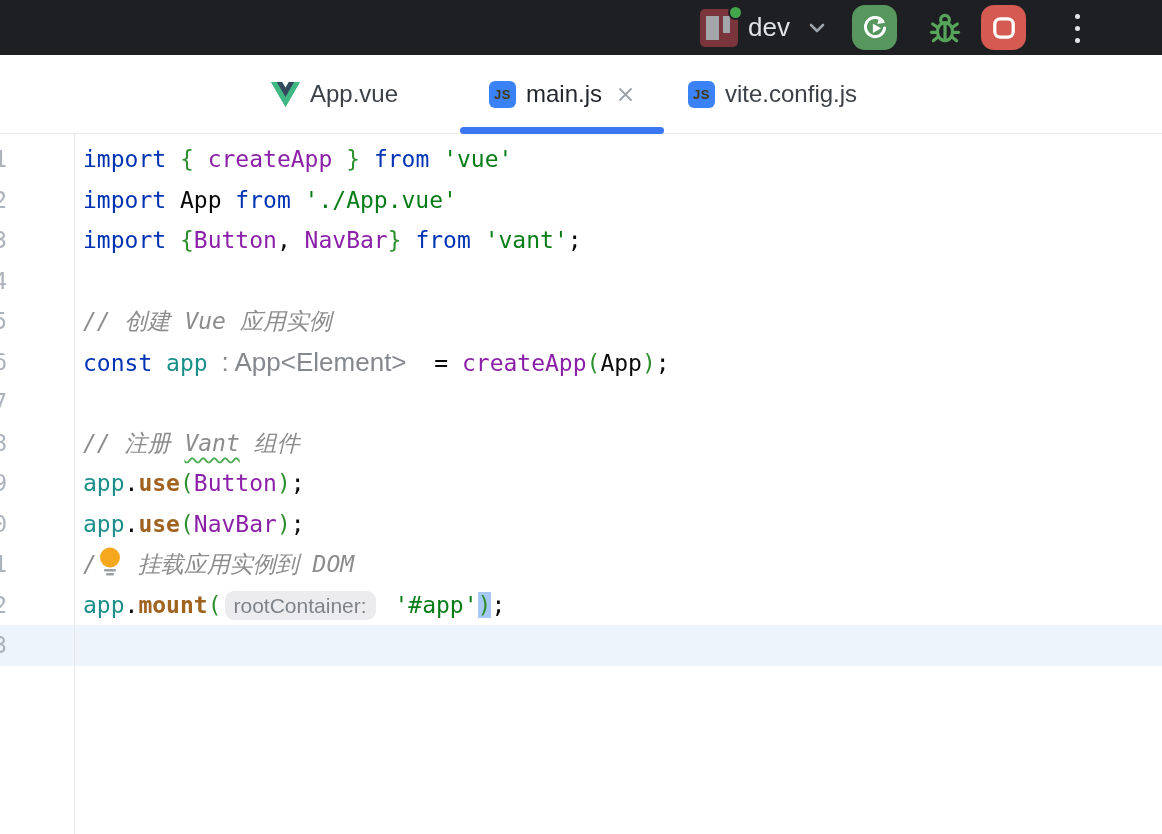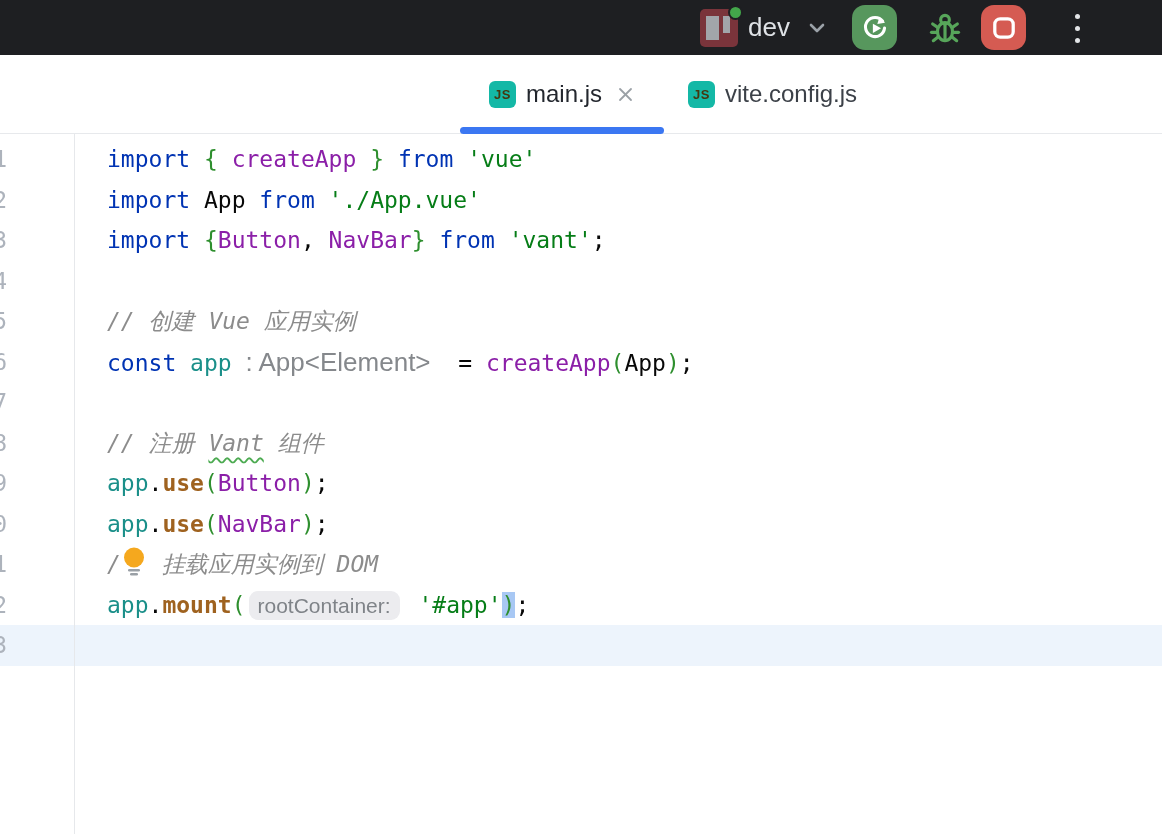--- a/index.html
+++ b/index.html
@@ -31,34 +31,34 @@
   .tabbar { position:absolute; left:0; top:55px; width:1162px; height:79px; background:#fff;
             border-bottom:1px solid #e7e9ec; }
   .tab { position:absolute; top:0; height:78px; display:flex; align-items:center; gap:10px;
          font-size:24px; color:#3c4148; white-space:nowrap; }
   .tab.t0 { left:8px; }
   .tab.t1 { left:271px; }
   .tab.t2 { left:462px; width:200px; justify-content:center; color:#23272e; }
   .tab.t3 { left:672px; padding-left:16px; }
   .tab.active::after { content:""; position:absolute; left:-2px; right:-2px; bottom:-1px; height:7px;
                        background:var(--c-accent); border-radius:3.5px; }
-  .jsicon { width:27px; height:27px; border-radius:6px; background:#14b8a6; color:#45370f;
+  .jsicon { width:27px; height:27px; border-radius:6px; background:#3b82f6; color:#45370f;
             font-size:13px; font-weight:bold; display:flex; align-items:center; justify-content:center;
             letter-spacing:.5px; }
   .closex { margin-left:4px; display:flex; align-items:center; }
 
   
   .editor { position:absolute; left:0; top:134px; width:1162px; height:700px; background:#fff;
             font-family:"DejaVu Sans Mono", monospace; font-size:23px; }
   .active-band { position:absolute; left:0; width:1162px; height:41px; background:var(--c-line_bg); }
   .gutter-sep { position:absolute; left:74px; top:0; bottom:0; width:1px; background:var(--c-sep); }
   .gutter { position:absolute; left:-23px; top:5px; width:30px; text-align:right; }
   .gutter .ln { height:40.5px; line-height:40.5px; color:var(--c-num); font-size:23px; }
   .code { position:absolute; left:75px; top:5px; right:0; }
-  .crow { height:40.5px; line-height:40.5px; padding-left:8px; white-space:pre; color:var(--c-txt);margin-left:24px; }
+  .crow { height:40.5px; line-height:40.5px; padding-left:8px; white-space:pre; color:var(--c-txt); }
 
   .tk-kw  { color:var(--c-kw); }
   .tk-id  { color:var(--c-id); }
   .tk-str { color:var(--c-str); }
   .tk-br  { color:var(--c-br); }
   .tk-txt { color:var(--c-txt); }
   .tk-var { color:var(--c-var); }
   .tk-fn  { color:var(--c-fn);font-weight:bold; }
   .tk-cm  { color:var(--c-cm); font-style:italic; }
   .tk-sq  { color:var(--c-cm); font-style:italic; text-decoration:underline wavy var(--c-sq);
@@ -116,20 +116,28 @@
       </svg>
     </div>
     <div class="kebab">
         <i></i>
         <i></i>
         <i></i>
       </div>
   </div>
 
   <div class="tabbar" id="tabbar">
+      <div class="tab t1">
+        <svg width="29" height="25" viewBox="0 0 256 221">
+          <path fill="#41B883" d="M204.8 0H256L128 220.8 0 0h97.92L128 51.2 157.44 0z"></path>
+          <path fill="#41B883" d="M0 0l128 220.8L256 0h-51.2L128 132.48 50.56 0z"></path>
+          <path fill="#35495E" d="M50.56 0L128 133.12 204.8 0h-47.36L128 51.2 97.92 0z"></path>
+        </svg>
+        <span>App.vue</span>
+      </div>
       <div class="tab t2 active">
         <span class="jsicon">JS</span>
         <span>main.js</span>
         <span class="closex">
           <svg width="19" height="19" viewBox="0 0 19 19">
             <g stroke="#9aa0a6" stroke-width="1.8" stroke-linecap="round">
               <line x1="4" y1="4" x2="15" y2="15"></line>
               <line x1="15" y1="4" x2="4" y2="15"></line>
             </g>
           </svg>

